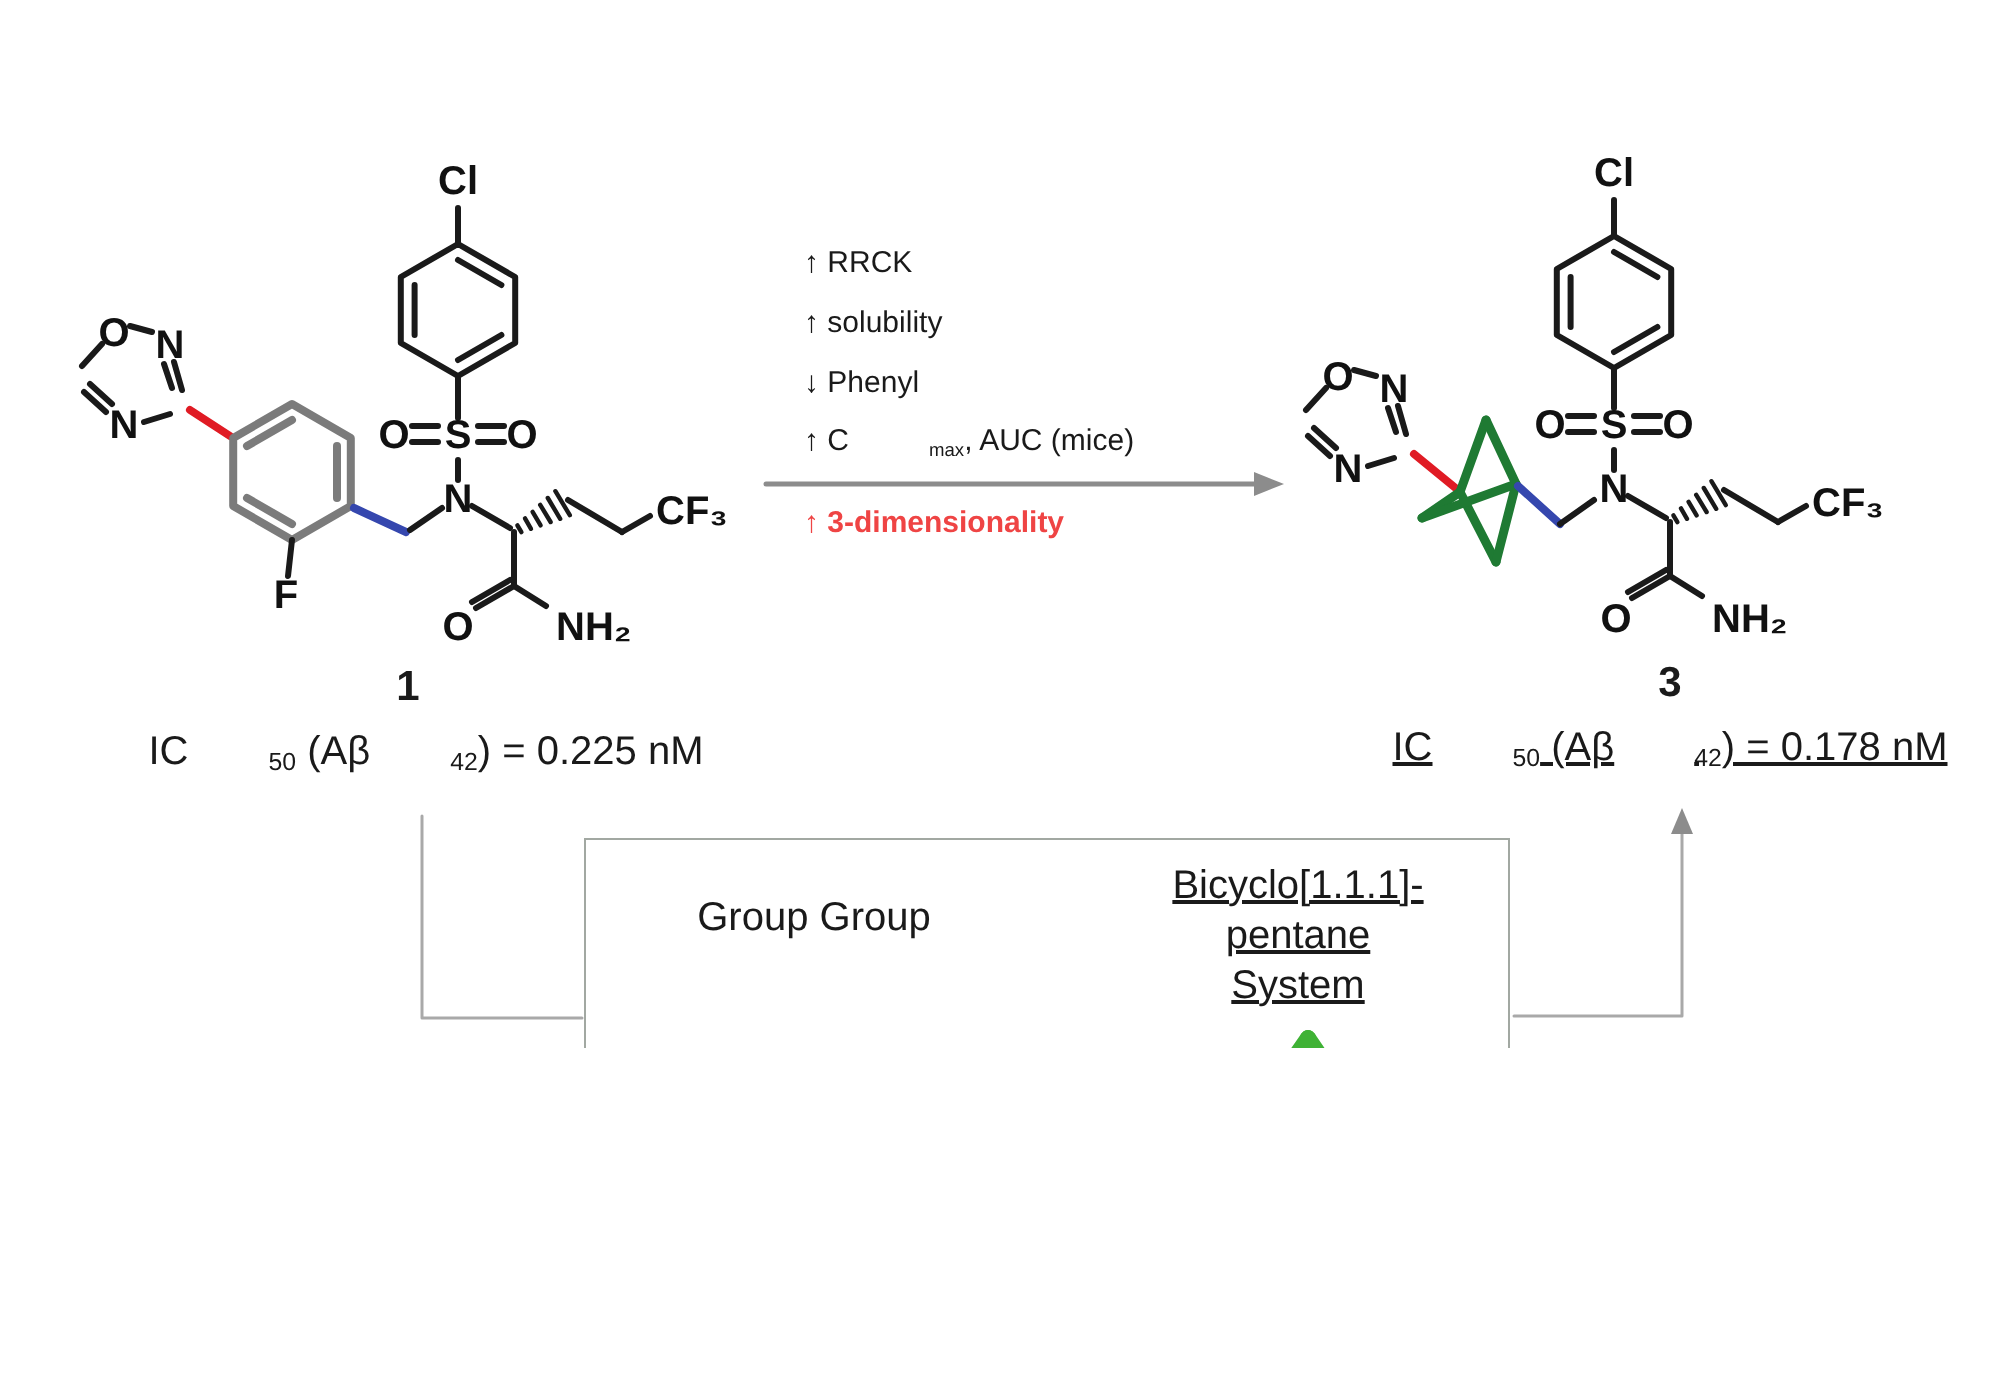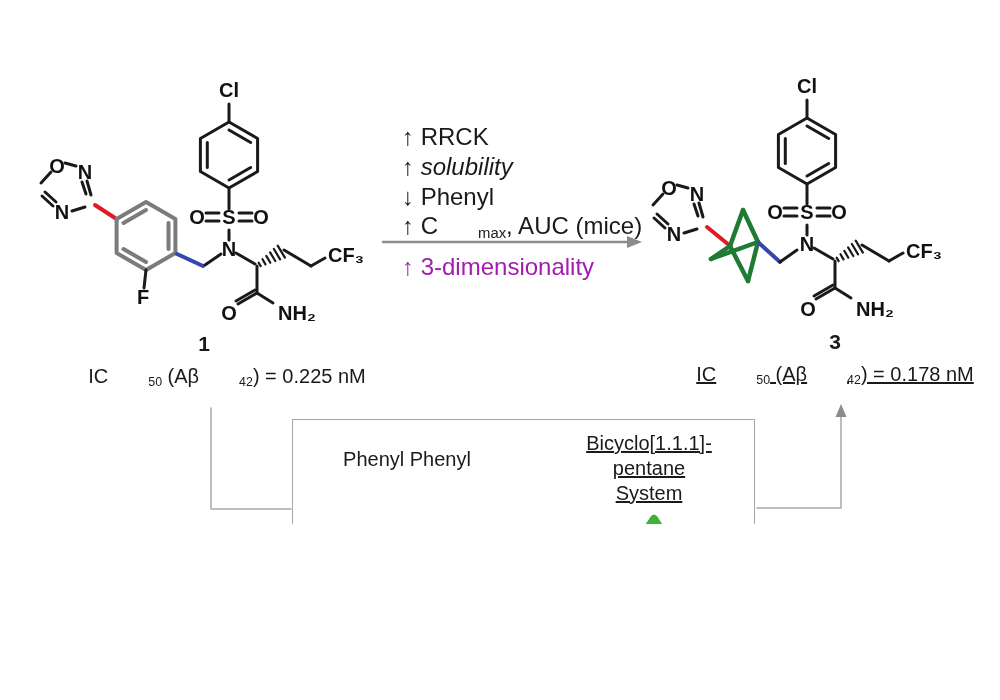--- a/index.html
+++ b/index.html
@@ -5,22 +5,22 @@
   html,body{margin:0;padding:0;background:#ffffff;}
   .canvas{position:relative;width:1000px;height:524px;background:#ffffff;overflow:hidden;
           font-family:"Liberation Sans","DejaVu Sans",sans-serif;color:#1a1a1a;}
   .box{position:absolute;left:292px;top:419px;width:463px;height:190px;
        border:1.5px solid #a2a8a2;background:#ffffff;box-sizing:border-box;z-index:0;}
   svg.layer{position:absolute;left:0;top:0;z-index:1;}
   .txt{position:absolute;z-index:2;white-space:nowrap;}
   .chem-num{font-weight:bold;font-size:21px;text-align:center;width:300px;}
   .ic50{font-size:20px;text-align:center;width:300px;}
   .sub{font-size:0.62em;vertical-align:-0.28em;padding-left:40px;}
-  .arrow-item{position:absolute;left:402px;font-size:24px;color:#1a1a1a;z-index:2;white-space:nowrap;}
-  .green-hl{color:#a21caf;font-weight:normal;}
+  .arrow-item{position:absolute;left:402px;font-size:15px;color:#1a1a1a;z-index:2;white-space:nowrap;}
+  .green-hl{color:#ef4444;font-weight:bold;}
   .box-title{font-size:20px;text-align:center;line-height:25px;}
   svg text{font-family:"Liberation Sans","DejaVu Sans",sans-serif;font-weight:bold;font-size:20px;fill:#111;}
   svg line,svg polyline,svg path,svg polygon{stroke-linecap:round;stroke-linejoin:round;}
 </style>
 </head>
 <body>
 
 <div class="canvas">
 
   <div class="box"></div>
@@ -227,31 +227,31 @@
       <line x1="669" y1="541" x2="681" y2="559" stroke="#3647ac"></line>
       <line x1="626" y1="561" x2="638" y2="575" stroke="#d92b35"></line>
       <line x1="638" y1="575" x2="654" y2="592" stroke="#3fb235"></line>
       <line x1="654" y1="592" x2="669" y2="577" stroke="#3fb235"></line>
       <line x1="669" y1="577" x2="681" y2="559" stroke="#3647ac"></line>
       <circle cx="656" cy="574" r="4.5" fill="#3aa32f" stroke="#186f28" stroke-width="1"></circle>
     </g>
   </svg>
 
   <div class="txt chem-num" style="left:54px;top:332px;">1</div>
-  <div class="txt ic50" style="left:77px;top:365px;"><span>IC</span><span class="sub">50</span><span> (Aβ</span><span class="sub">42</span><span>) = 0.225 nM</span></div>
+  <div class="txt ic50" style="left:63px;top:365px;"><span>IC</span><span class="sub">50</span><span> (Aβ</span><span class="sub">42</span><span>) = 0.225 nM</span></div>
 
   <div class="txt chem-num" style="left:685px;top:330px;">3</div>
   <div class="txt ic50" style="left:685px;top:363px;text-decoration:underline;"><span>IC</span><span class="sub">50</span><span> (Aβ</span><span class="sub">42</span><span>) = 0.178 nM</span></div>
 
   <div class="arrow-item" style="top:123px;">↑ RRCK</div>
-  <div class="arrow-item" style="top:153px;font-style:italic;">↑ solubility</div>
+  <div class="arrow-item" style="top:153px;">↑ solubility</div>
   <div class="arrow-item" style="top:183px;">↓ Phenyl</div>
   <div class="arrow-item" style="top:212px;"><span>↑ C</span><span class="sub">max</span><span>, AUC (mice)</span></div>
   <div class="arrow-item green-hl" style="top:253px;">↑ 3-dimensionality</div>
 
-  <div class="txt box-title" style="left:287px;top:447px;width:240px;">Phenyl Phenyl</div>
+  <div class="txt box-title" style="left:287px;top:447px;width:240px;">Group Group</div>
   <div class="txt box-title" style="left:549px;top:431px;width:200px;text-decoration:underline;">
     <div>Bicyclo[1.1.1]-</div>
     <div>pentane</div>
     <div>System</div>
   </div>
 
 </div>
 
 </body></html>

